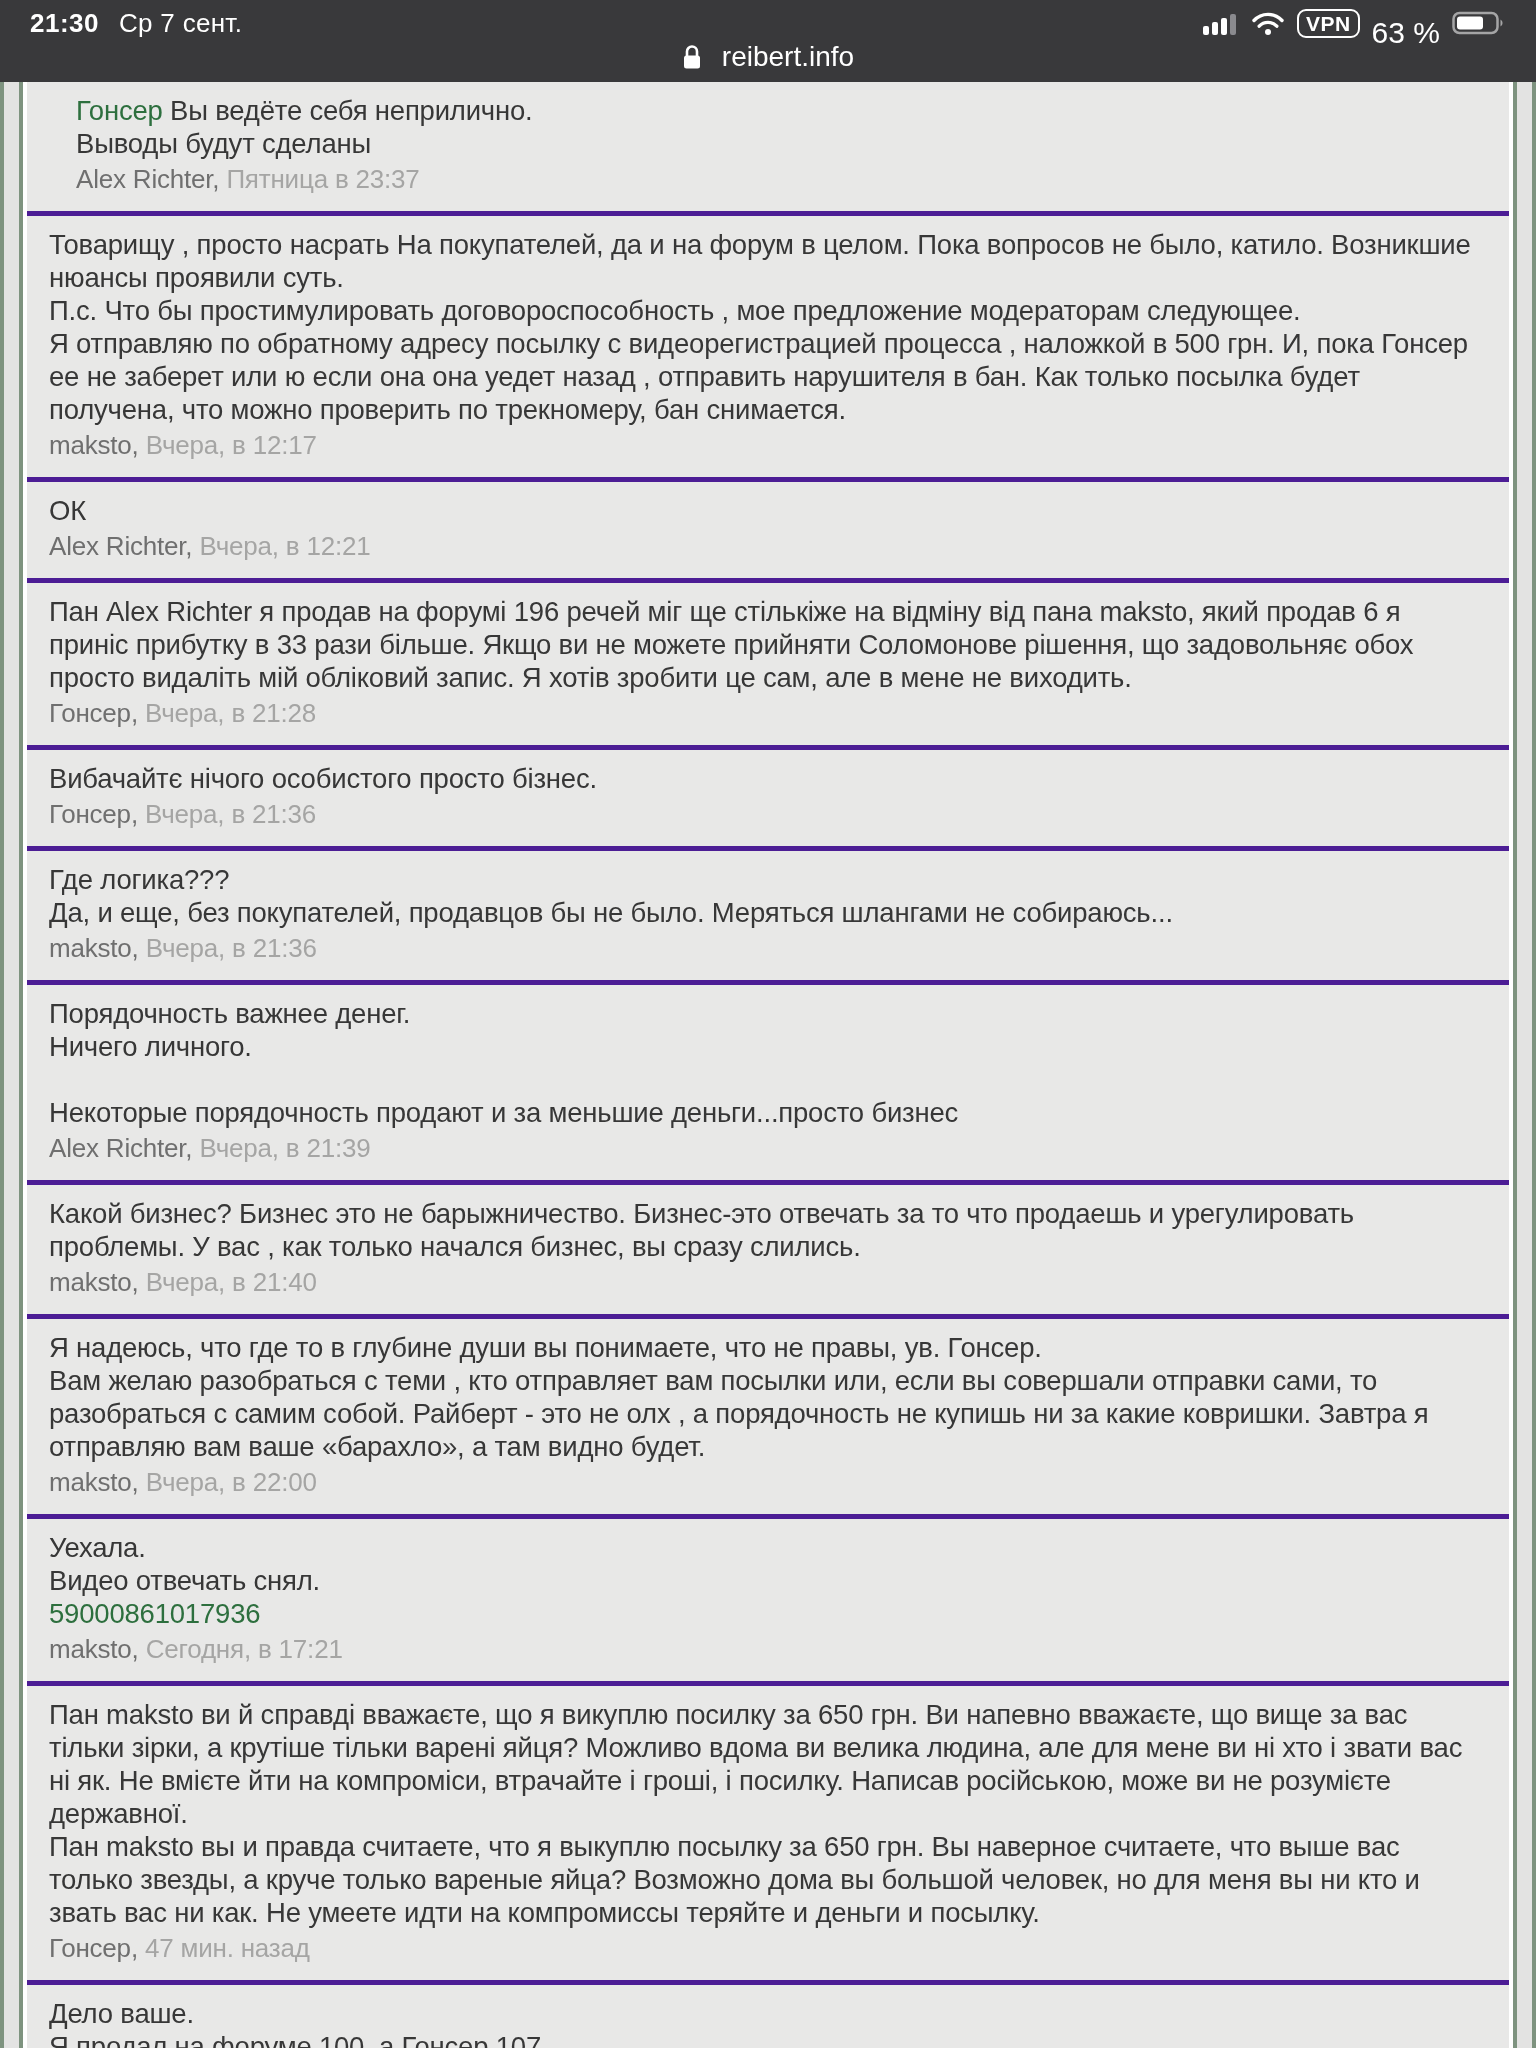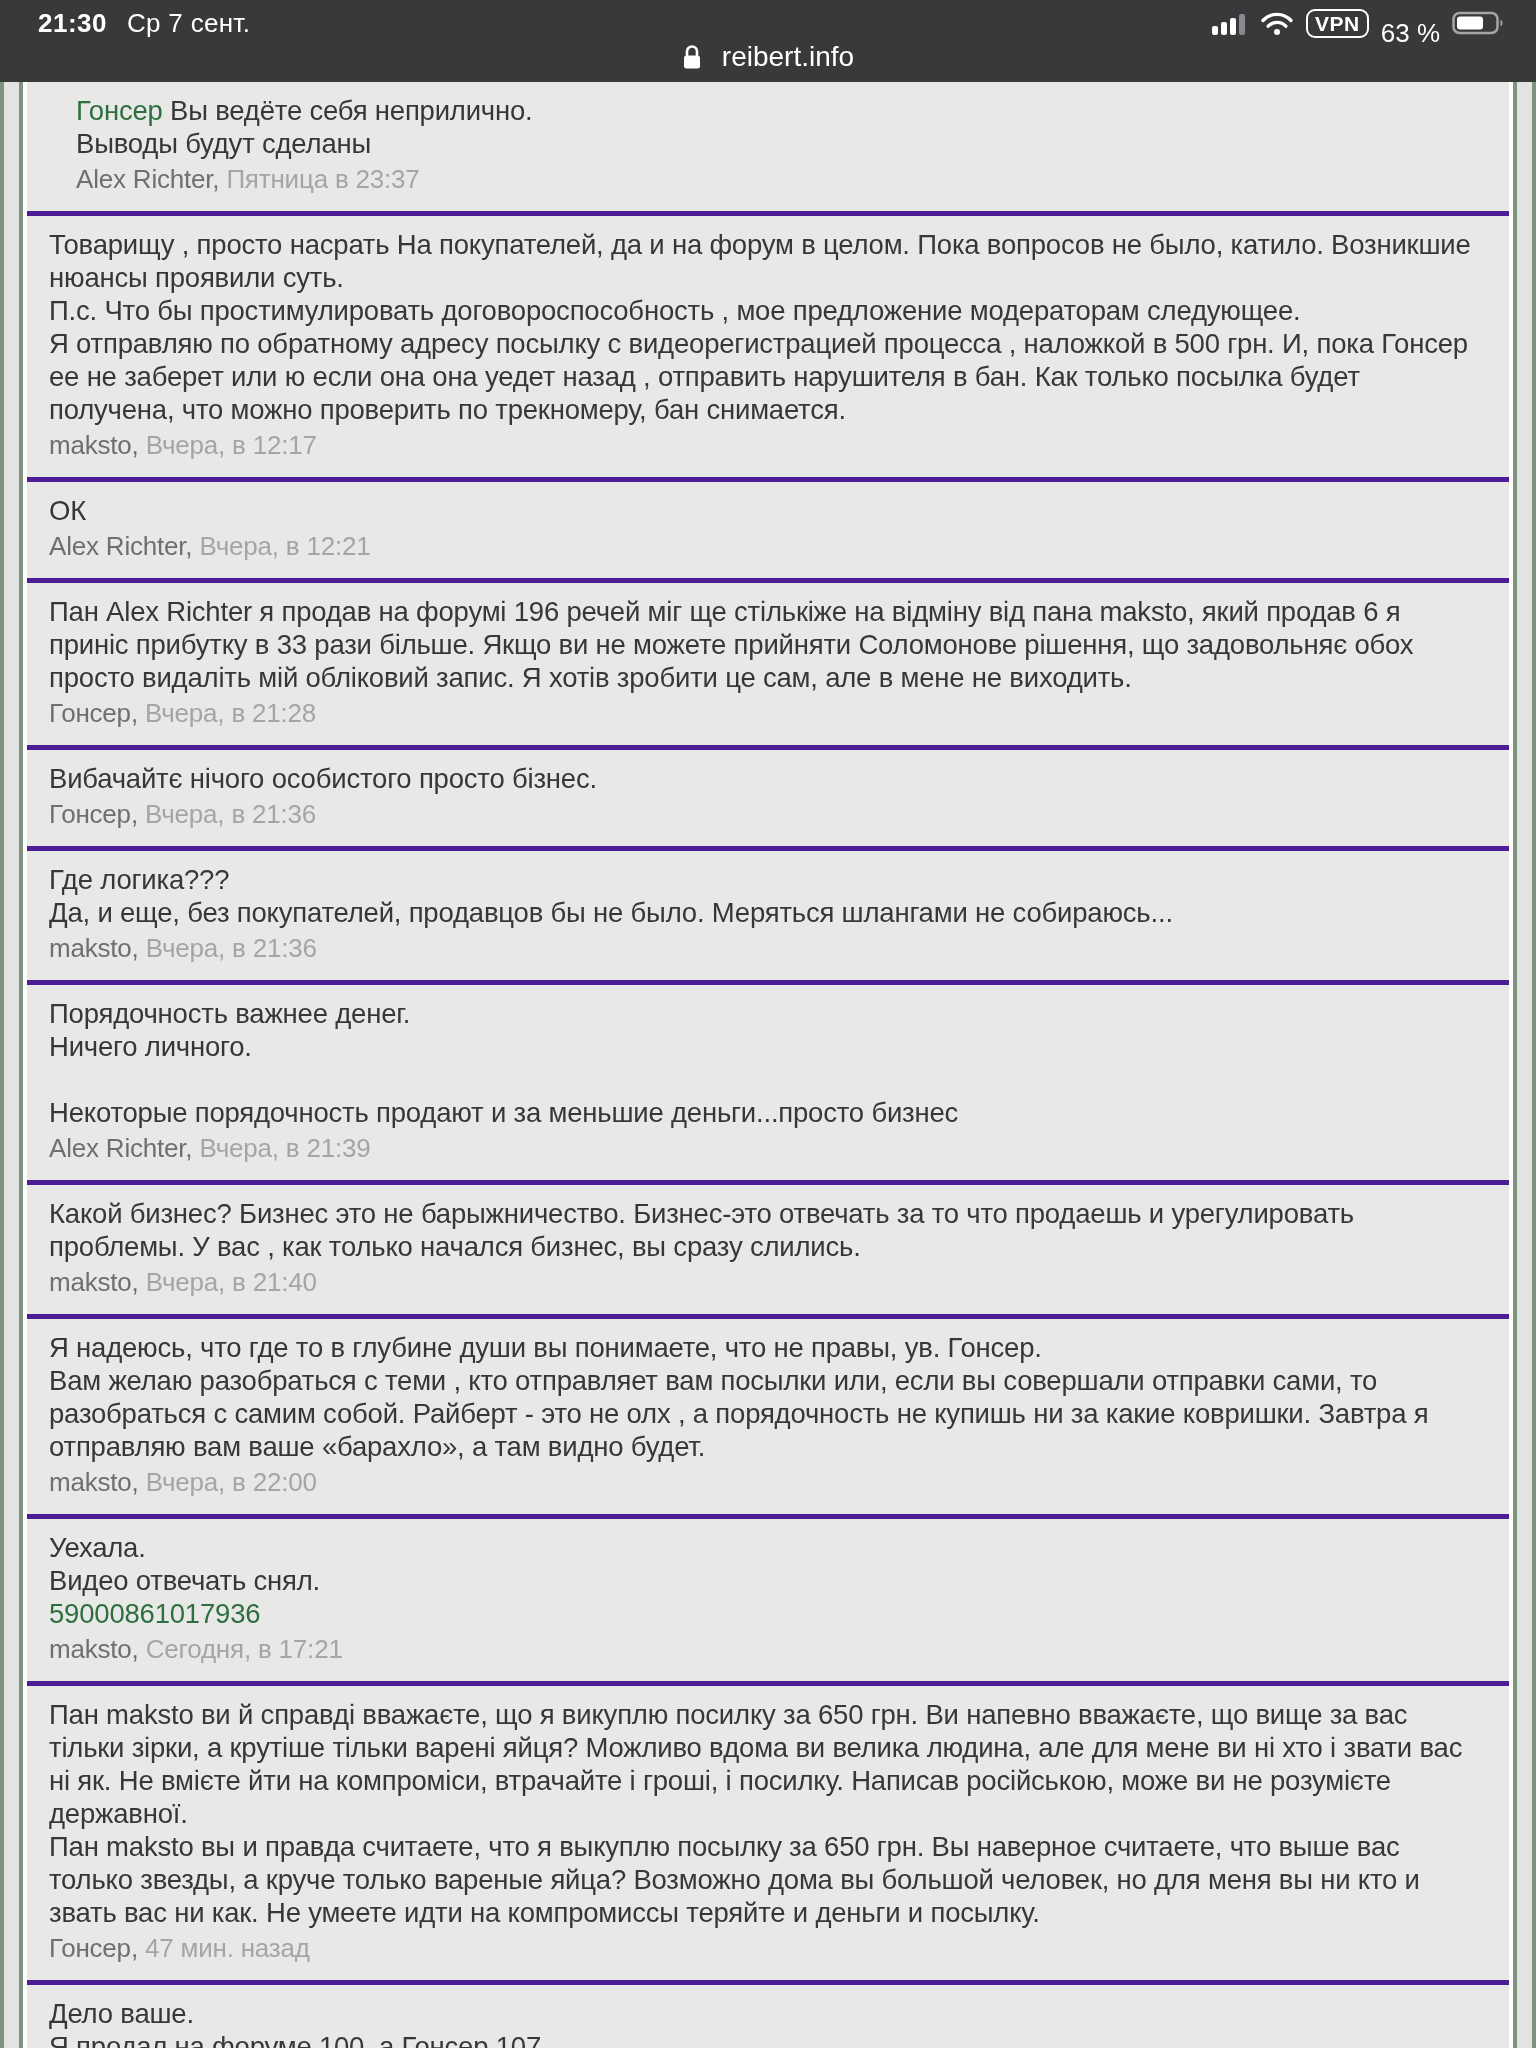--- a/index.html
+++ b/index.html
@@ -6,27 +6,27 @@
   .screen{
     width:1536px;height:2048px;overflow:hidden;position:relative;
     background:#39393b;
     font-family:"Liberation Sans","DejaVu Sans",sans-serif;
     -webkit-font-smoothing:antialiased;
   }
   
   .chrome{height:82px;background:#39393b;color:#fff;position:relative;}
   .statusbar{display:flex;justify-content:space-between;align-items:center;
     padding:8px 30px 0 30px;height:30px;font-size:26px;}
-  .status-left{display:flex;gap:20px;align-items:center;margin-left:8px;}
+  .status-left{display:flex;gap:20px;align-items:center;}
   .status-time{font-weight:700;letter-spacing:.5px;}
   .status-date{font-weight:400;letter-spacing:.3px;}
   .status-right{display:flex;align-items:center;gap:12px;}
   .vpn-badge{border:2.5px solid #fff;border-radius:9px;padding:0 7px;
     font-size:21px;font-weight:700;line-height:25px;letter-spacing:.5px;}
-  .battery-pct{font-size:26px;margin-top:20px;}
+  .battery-pct{font-size:30px;margin-top:20px;}
   .urlbar{position:absolute;top:34px;left:0;right:0;height:46px;
     display:flex;align-items:center;justify-content:center;gap:20px;
     font-size:28px;color:#fff;}
   .icon{display:inline-flex;align-items:center;}
   
   .page{display:flex;align-items:stretch;min-height:1966px;}
   .edge{width:27px;display:flex;flex:none;}
   .stripe-green{width:4px;background:#7e937f;}
   .stripe-gut{width:15px;background:#e3e3e2;}
   .stripe-white{width:4px;background:#ffffff;}

